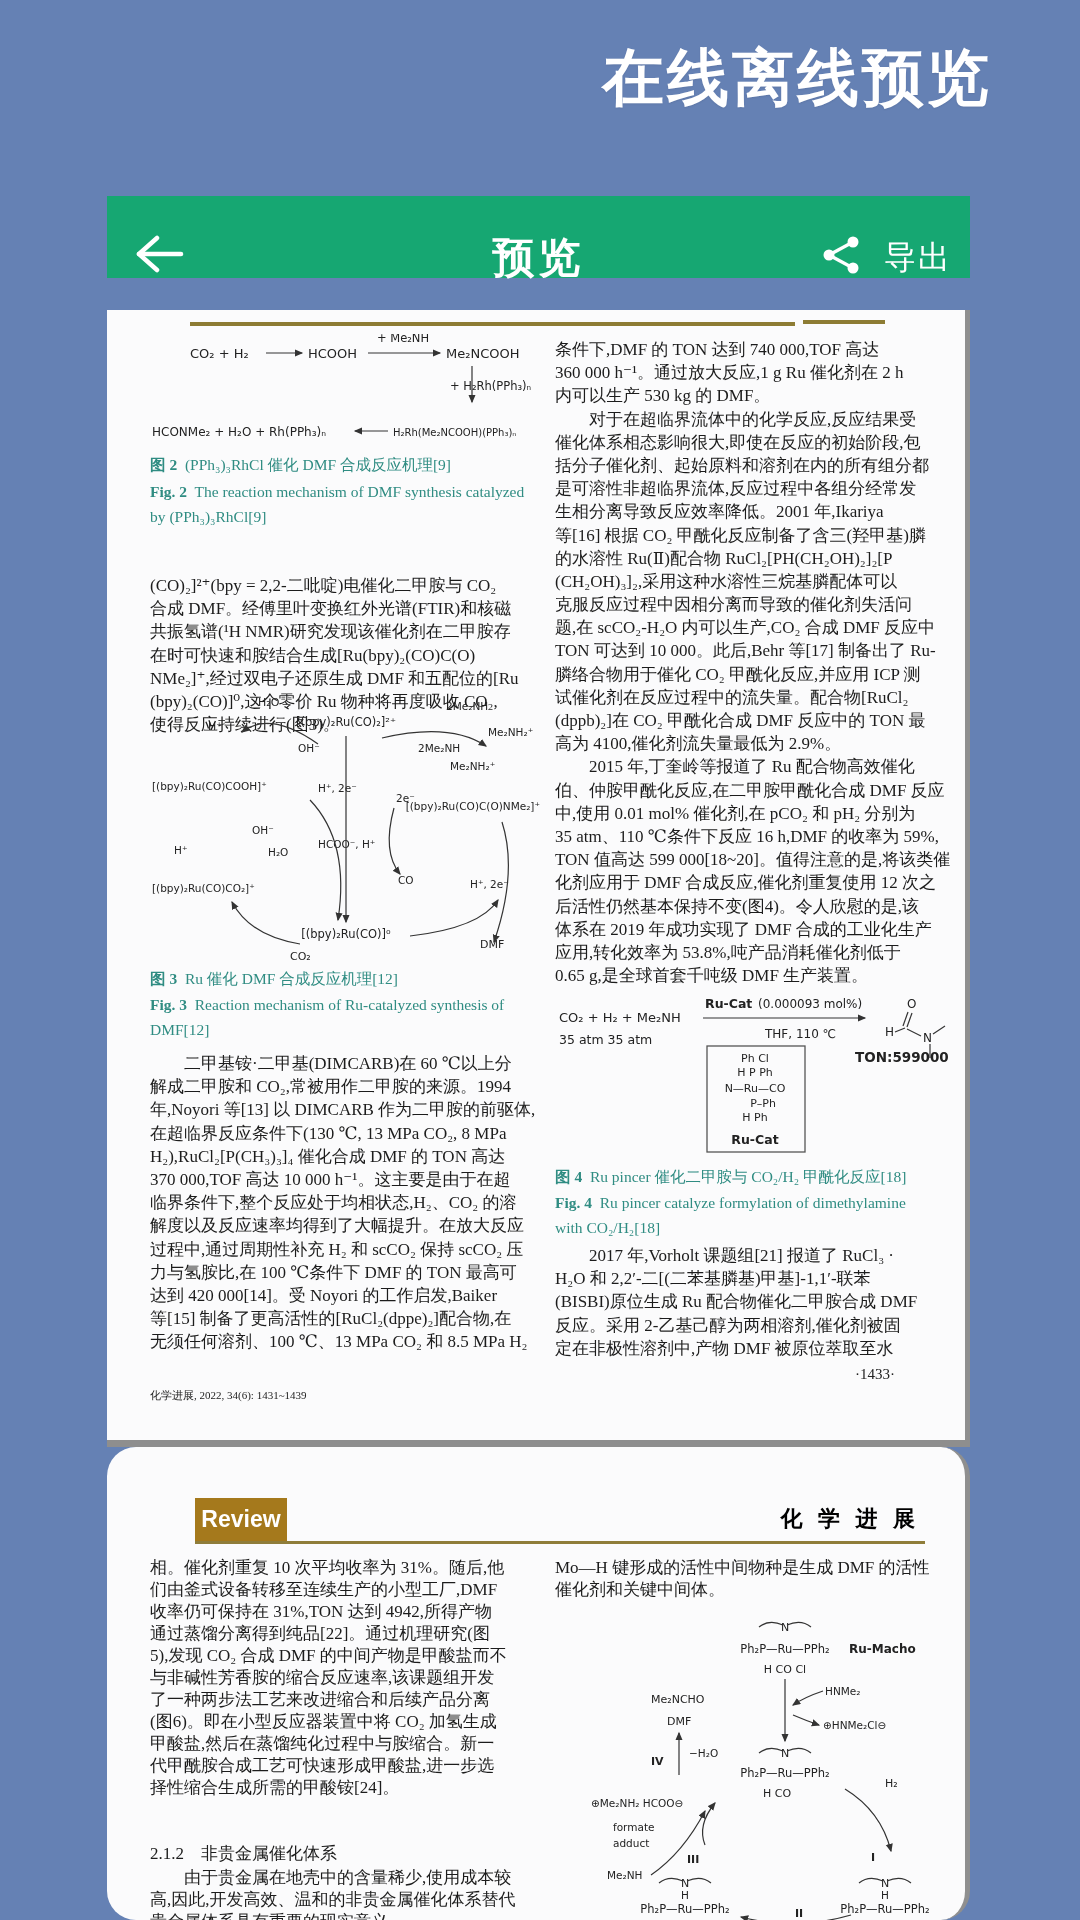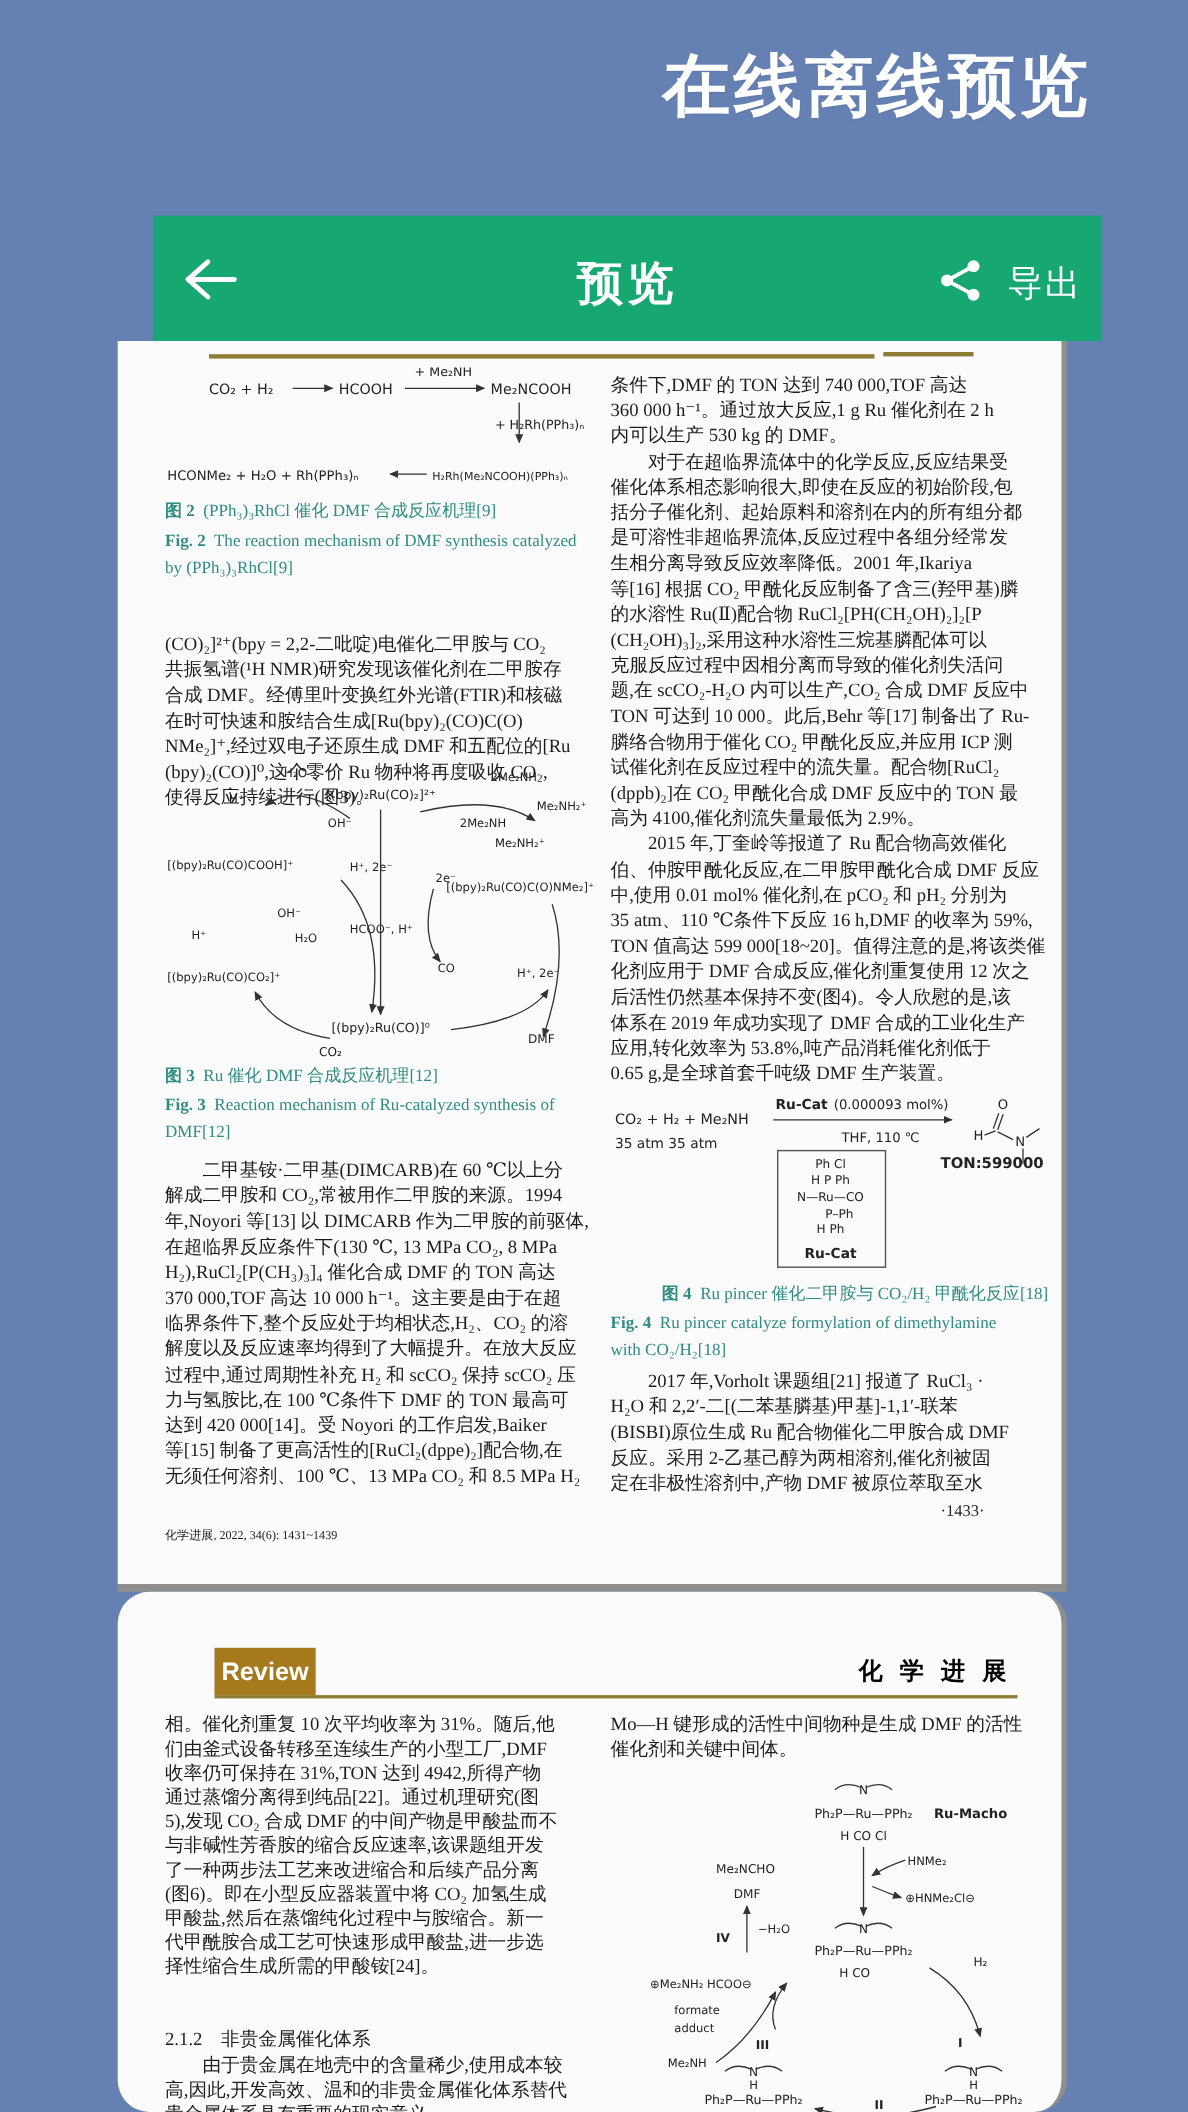--- a/index.html
+++ b/index.html
@@ -11,23 +11,22 @@
   .abs{position:absolute;}
   
   .banner-title{
     position:absolute;top:36px;right:88px;
     font-family:"Liberation Sans","DejaVu Sans",sans-serif;
     font-weight:bold;font-size:62px;color:#ffffff;letter-spacing:3px;
     text-shadow:0 1px 2px rgba(0,0,0,.08);
   }
   
   .toolbar{
-    position:absolute;left:107px;top:196px;width:863px;height:114px;
+    position:absolute;left:107px;top:196px;width:863px;height:82px;
     background:#16a772;
-    margin-left:32px;
   }
   .toolbar .bar-title{
     position:absolute;left:0;right:0;top:34px;text-align:center;
     font-family:"Liberation Sans","DejaVu Sans",sans-serif;
     font-size:42px;color:#fff;font-weight:bold;letter-spacing:4px;
   }
   .back-btn{position:absolute;left:24px;top:36px;width:56px;height:44px;cursor:pointer;}
   .share-btn{position:absolute;right:108px;top:38px;width:42px;height:42px;cursor:pointer;}
   .export-btn{
     position:absolute;right:18px;top:40px;
@@ -120,22 +119,22 @@
       <line class="stroke" x1="238" y1="97" x2="205" y2="97" marker-end="url(#a1)"></line>
       <text x="243" y="102" font-size="10">H₂Rh(Me₂NCOOH)(PPh₃)ₙ</text>
     </svg>
   </div>
   <div class="abs caption" style="left:43px;top:142px;width:392px;"><b>图 2</b><span>  (PPh₃)₃RhCl 催化 DMF 合成反应机理[9]</span></div>
   <div class="abs caption" style="left:43px;top:169px;width:392px;"><b>Fig. 2</b><span>  The reaction mechanism of DMF synthesis catalyzed</span></div>
   <div class="abs caption" style="left:43px;top:194px;width:392px;">by (PPh₃)₃RhCl[9]</div>
 
   <div class="abs textcol" style="left:43px;top:216px;width:392px;margin-top:48px;">
       <div class="tline">(CO)₂]²⁺(bpy = 2,2-二吡啶)电催化二甲胺与 CO₂</div>
+      <div class="tline">合成 DMF。经傅里叶变换红外光谱(FTIR)和核磁</div>
       <div class="tline">共振氢谱(¹H NMR)研究发现该催化剂在二甲胺存</div>
-      <div class="tline">合成 DMF。经傅里叶变换红外光谱(FTIR)和核磁</div>
       <div class="tline">在时可快速和胺结合生成[Ru(bpy)₂(CO)C(O)</div>
       <div class="tline">NMe₂]⁺,经过双电子还原生成 DMF 和五配位的[Ru</div>
       <div class="tline">(bpy)₂(CO)]⁰,这个零价 Ru 物种将再度吸收 CO₂,</div>
       <div class="tline">使得反应持续进行(图3)。</div>
     </div>
 
   <div class="abs" style="left:43px;top:382px;width:392px;height:272px;">
     <svg width="392" height="272" viewBox="0 0 392 272">
       <defs>
         <marker id="a2" markerWidth="8" markerHeight="8" refX="6" refY="3" orient="auto">
@@ -251,21 +250,21 @@
       <text x="300" y="66" font-size="13.5" class="b">TON:599000</text>
       <rect x="152" y="50" width="98" height="106" fill="none" stroke="#555" stroke-width="1.3"></rect>
       <text x="200" y="66" font-size="11" text-anchor="middle">Ph Cl</text>
       <text x="200" y="80" font-size="11" text-anchor="middle">H   P   Ph</text>
       <text x="200" y="96" font-size="11" text-anchor="middle">N—Ru—CO</text>
       <text x="208" y="111" font-size="11" text-anchor="middle">P–Ph</text>
       <text x="200" y="125" font-size="11" text-anchor="middle">H  Ph</text>
       <text x="200" y="148" font-size="12.5" class="b" text-anchor="middle">Ru-Cat</text>
     </svg>
   </div>
-  <div class="abs caption" style="left:448px;top:854px;width:398px;text-align:right;"><b>图 4</b><span>  Ru pincer 催化二甲胺与 CO₂/H₂ 甲酰化反应[18]</span></div>
+  <div class="abs caption" style="left:448px;top:854px;width:398px;"><b>图 4</b><span>  Ru pincer 催化二甲胺与 CO₂/H₂ 甲酰化反应[18]</span></div>
   <div class="abs caption" style="left:448px;top:880px;width:398px;"><b>Fig. 4</b><span>  Ru pincer catalyze formylation of dimethylamine</span></div>
   <div class="abs caption" style="left:448px;top:905px;width:398px;">with CO₂/H₂[18]</div>
 
   <div class="abs textcol" style="left:448px;top:934px;width:398px;">
       <div class="tline">　　2017 年,Vorholt 课题组[21] 报道了 RuCl₃ ·</div>
       <div class="tline">H₂O 和 2,2′-二[(二苯基膦基)甲基]-1,1′-联苯</div>
       <div class="tline">(BISBI)原位生成 Ru 配合物催化二甲胺合成 DMF</div>
       <div class="tline">反应。采用 2-乙基己醇为两相溶剂,催化剂被固</div>
       <div class="tline">定在非极性溶剂中,产物 DMF 被原位萃取至水</div>
     </div>

